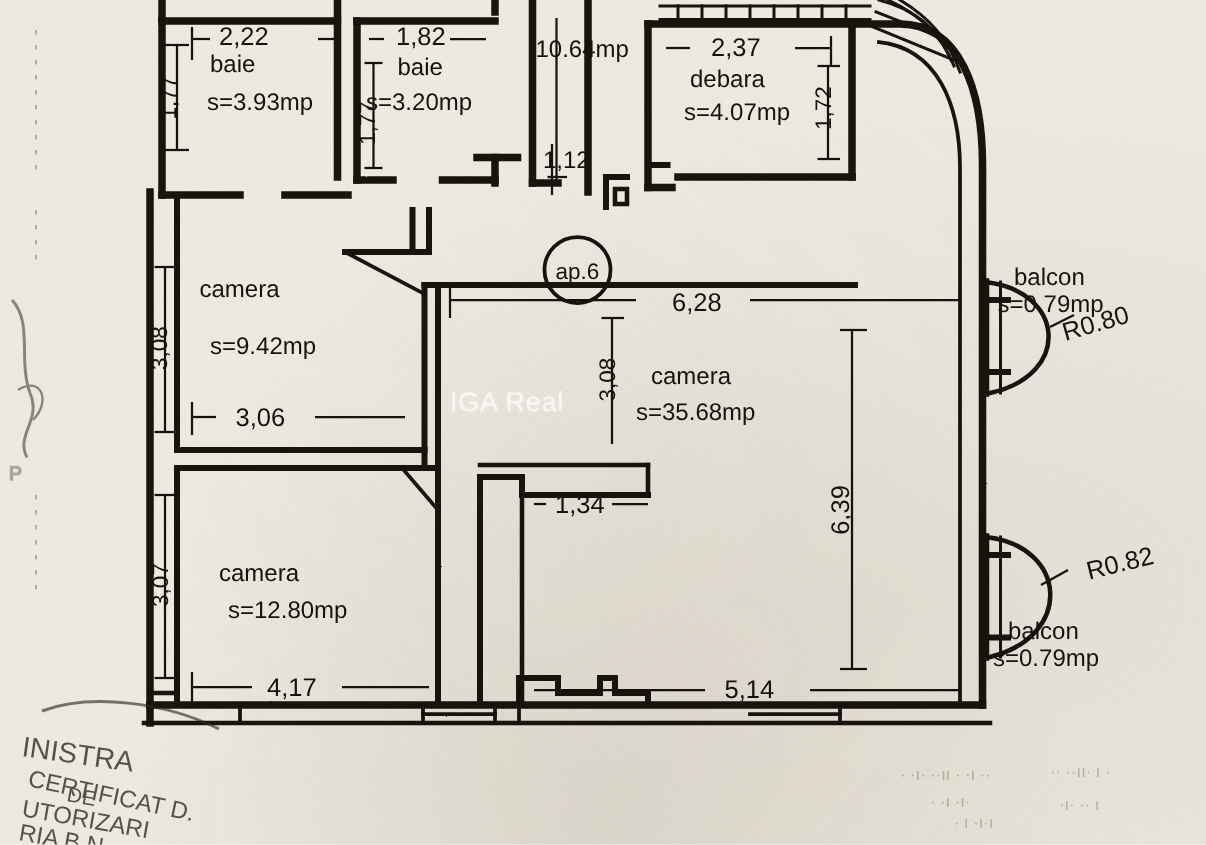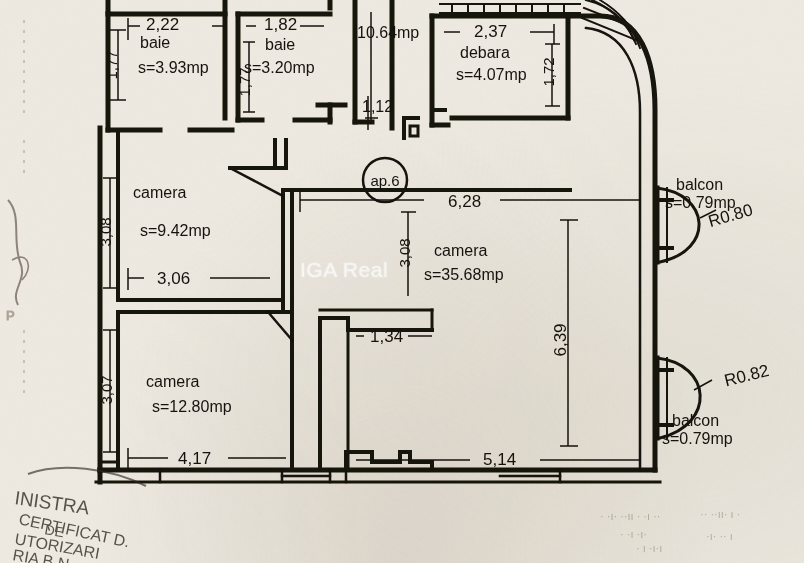--- a/index.html
+++ b/index.html
@@ -15,21 +15,21 @@
   .paper-grain{
     position:absolute;inset:0;pointer-events:none;
     background:
       radial-gradient(ellipse at 20% 30%, rgba(255,255,255,.35), transparent 55%),
       radial-gradient(ellipse at 80% 70%, rgba(190,180,165,.18), transparent 60%),
       radial-gradient(ellipse at 50% 100%, rgba(170,160,145,.22), transparent 55%);
     mix-blend-mode:multiply;opacity:.9;
   }
   .watermark{
     position:absolute;left:300px;top:258px;
-    font-size:21px;color:#ffffff;opacity:.72;
+    font-size:18px;color:#ffffff;opacity:.72;
     letter-spacing:.5px;font-family:"Liberation Sans", sans-serif;
     text-shadow:0 0 2px rgba(255,255,255,.8);
     pointer-events:none;white-space:nowrap;
   }
 </style>
 </head>
 <body>
 
 <svg id="plan" viewBox="0 0 804 563" xmlns="http://www.w3.org/2000/svg">
 

